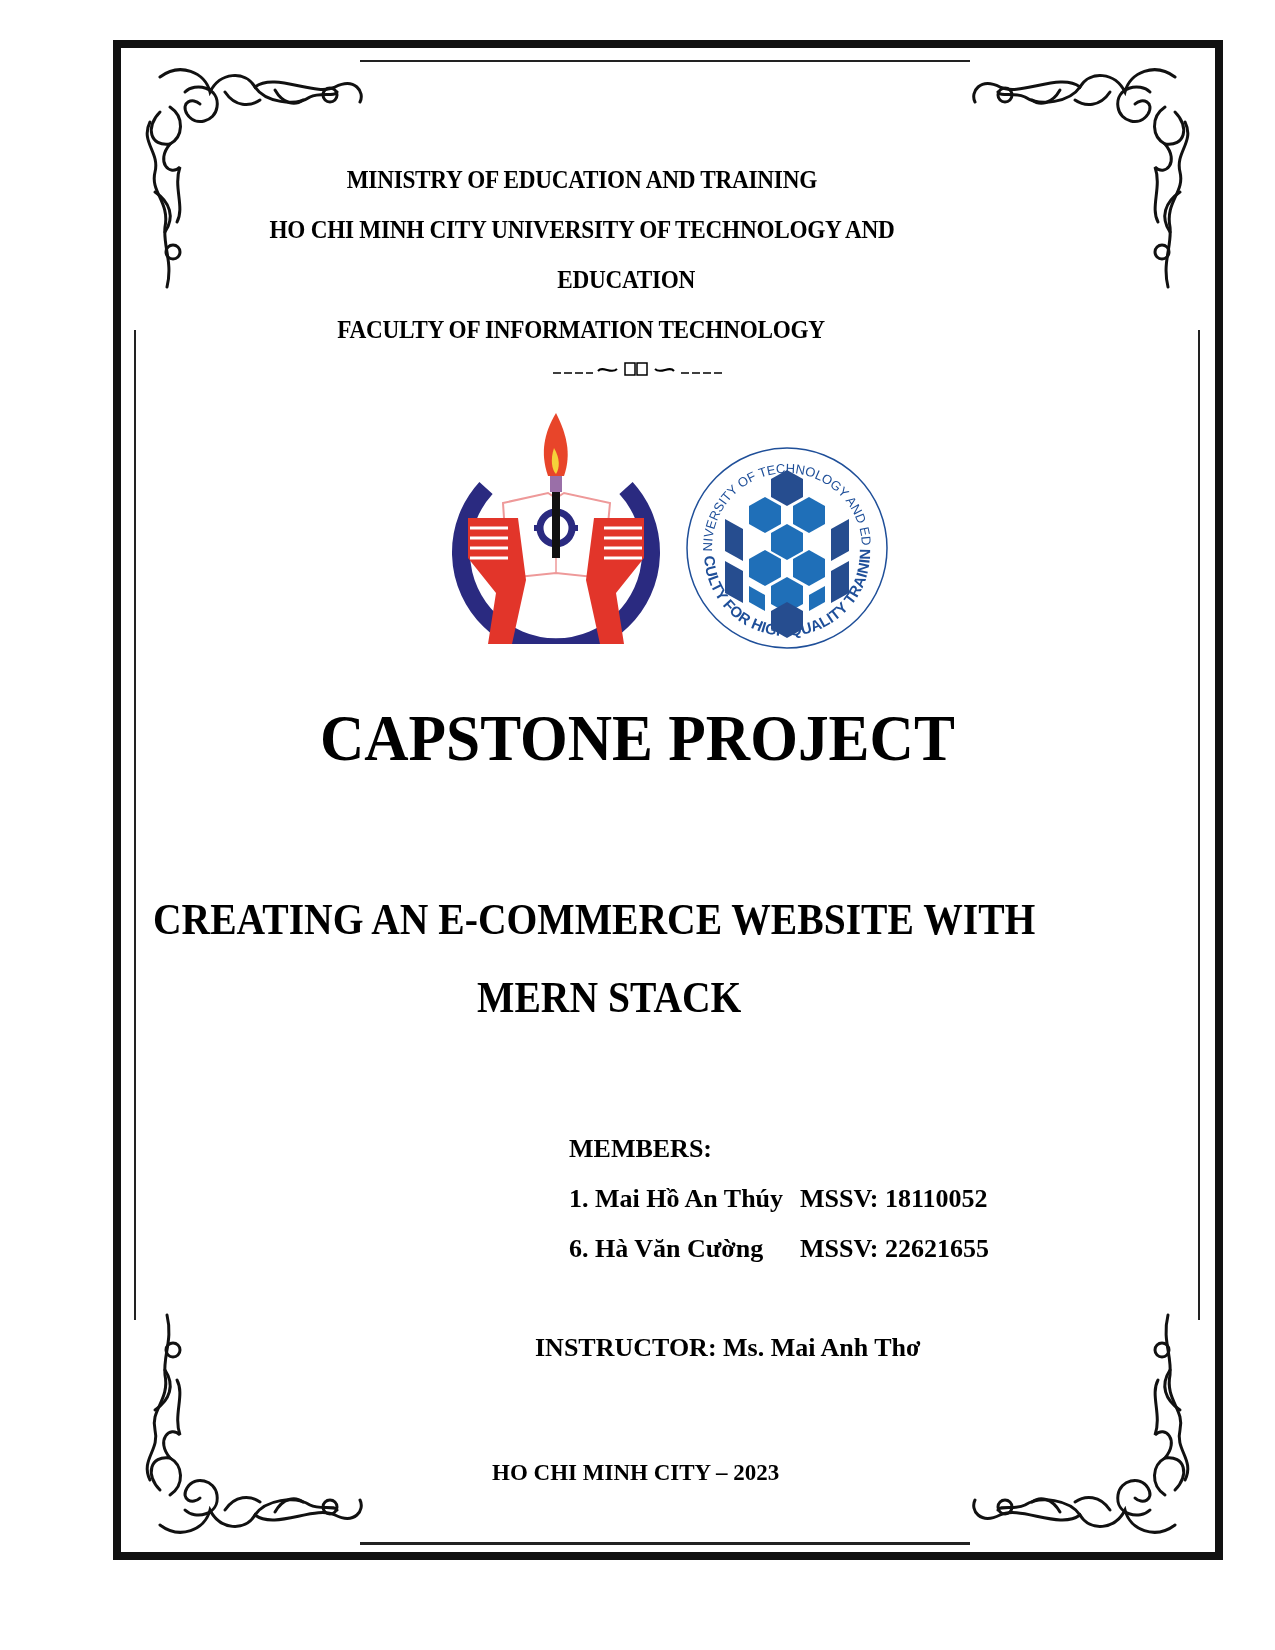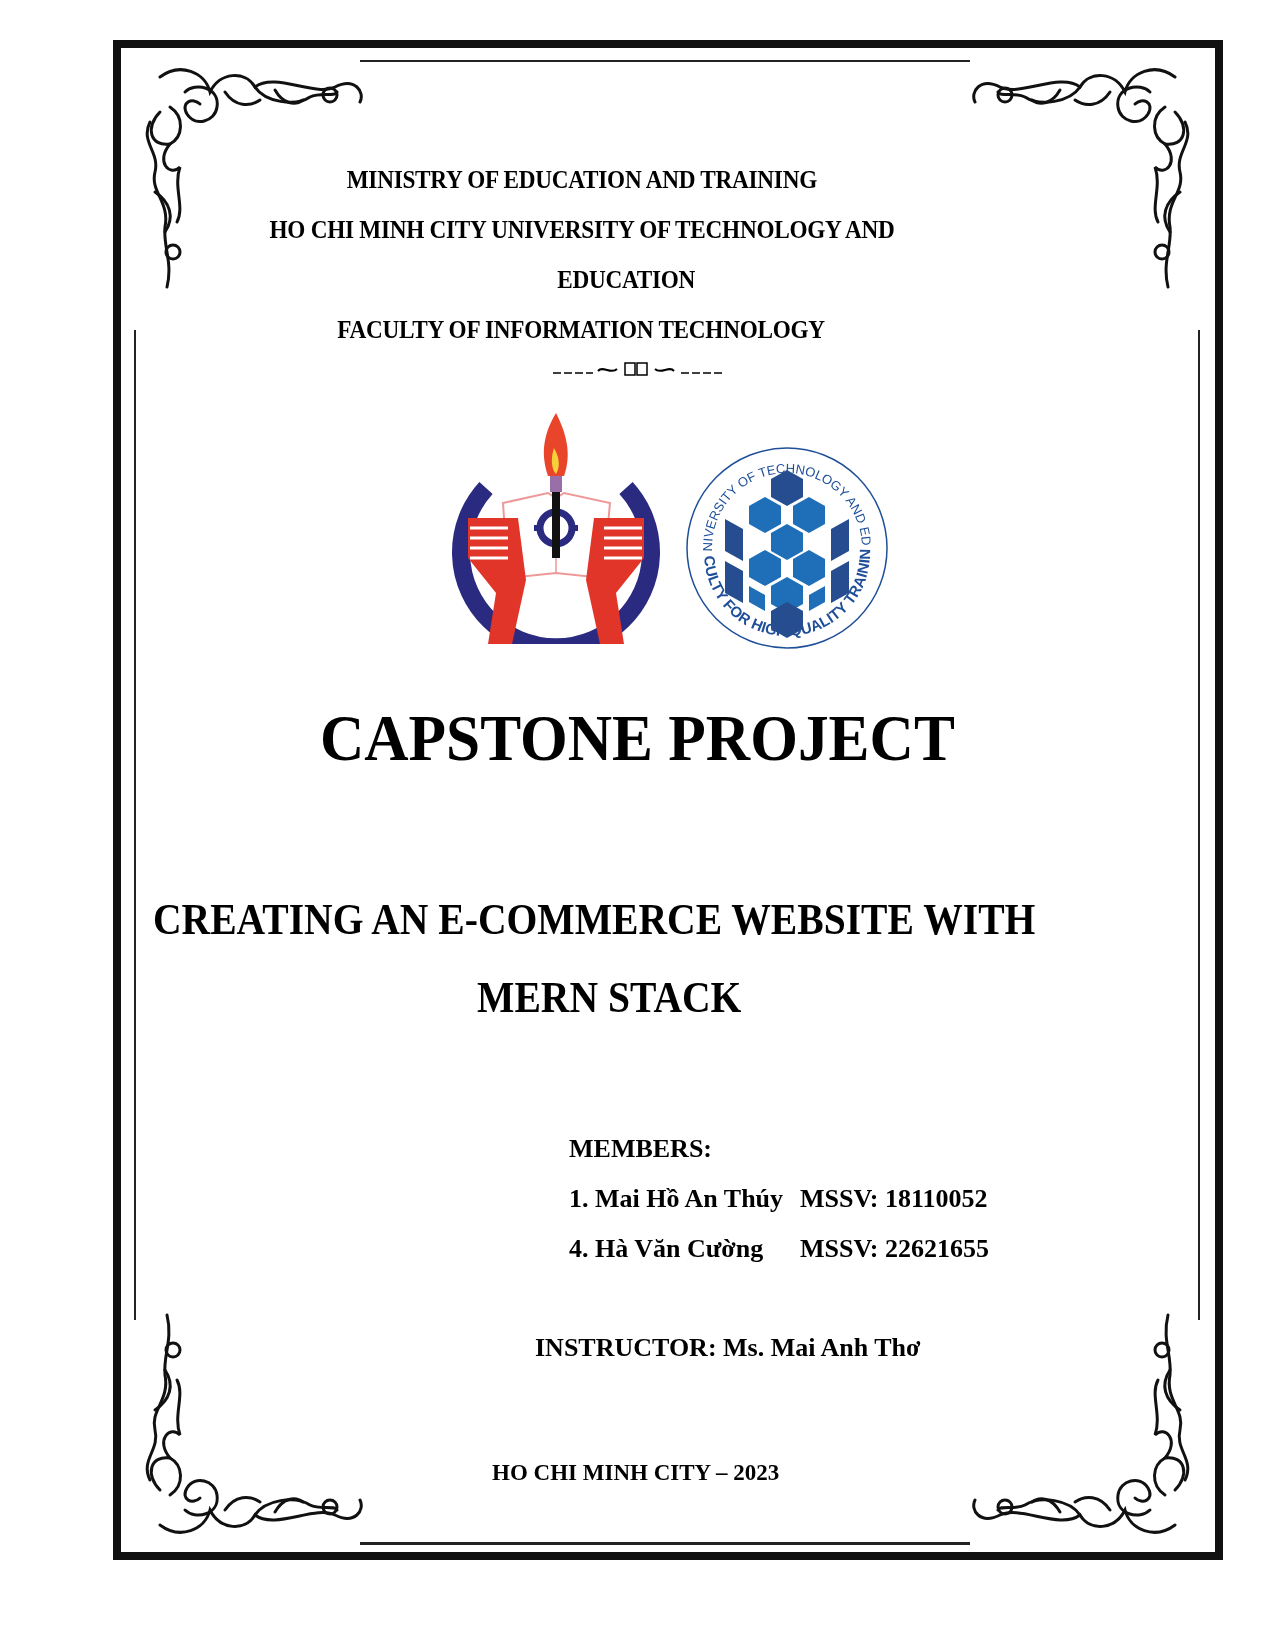--- a/index.html
+++ b/index.html
@@ -224,19 +224,19 @@
 
 <div class="members">
   <div class="row">
     <span class="name">MEMBERS:</span>
   </div>
   <div class="row">
     <span class="name">1. Mai Hồ An Thúy</span>
     <span class="mssv">MSSV: 18110052</span>
   </div>
   <div class="row">
-    <span class="name">4. Hà Văn Cường</span>
+    <span class="name">6. Hà Văn Cường</span>
     <span class="mssv">MSSV: 22621655</span>
   </div>
 </div>
 
 <div class="instructor">INSTRUCTOR: Ms. Mai Anh Thơ</div>
 <div class="city">HO CHI MINH CITY – 2023</div>
 
 </body></html>

